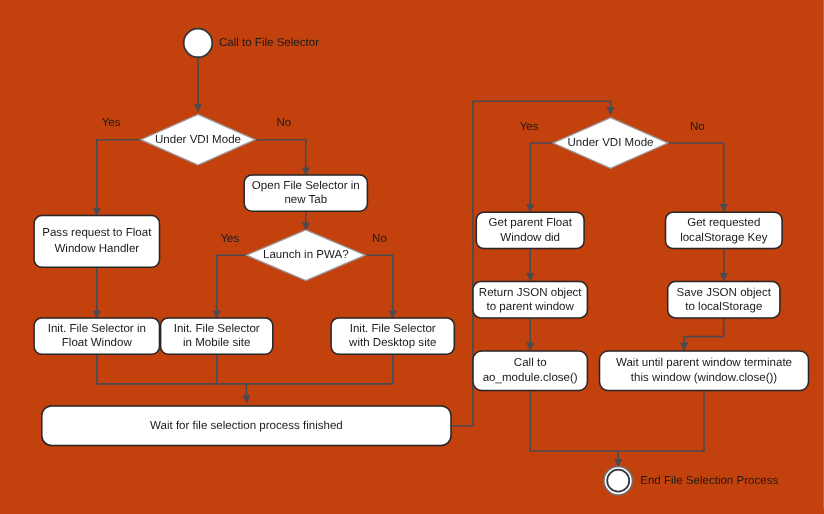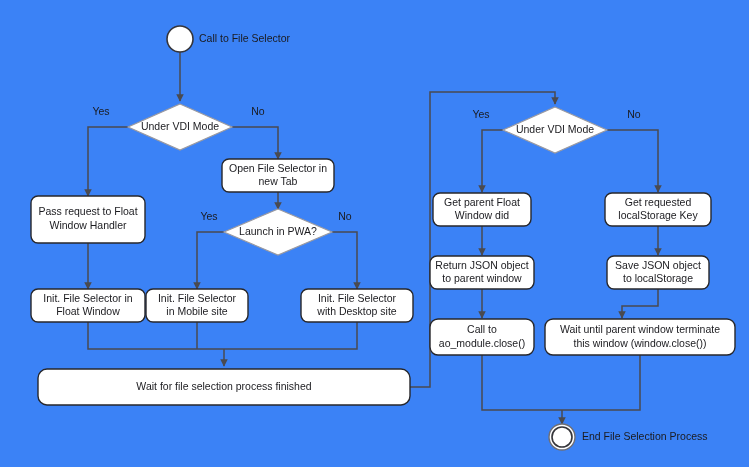--- a/index.html
+++ b/index.html
@@ -7,21 +7,21 @@
     padding: 0;
     background: #ffffff;
   }
   body {
     font-family: "Liberation Sans", sans-serif;
   }
   #canvas {
     position: relative;
     width: 749px;
     height: 467px;
-    background: #3b82f6;
+    background: #c2410c;
     overflow: hidden;
   }
   #flow-svg {
     position: absolute;
     left: 0;
     top: 0;
     width: 749px;
     height: 467px;
   }
   .node-box {

